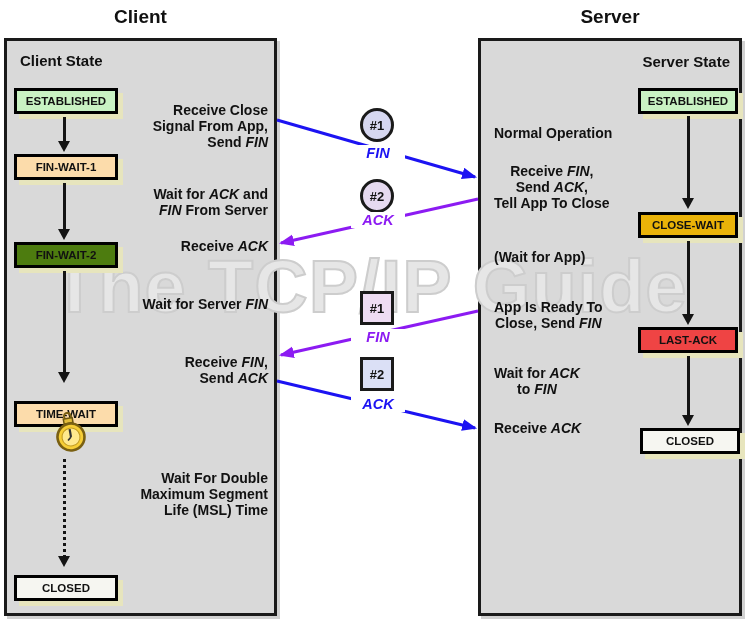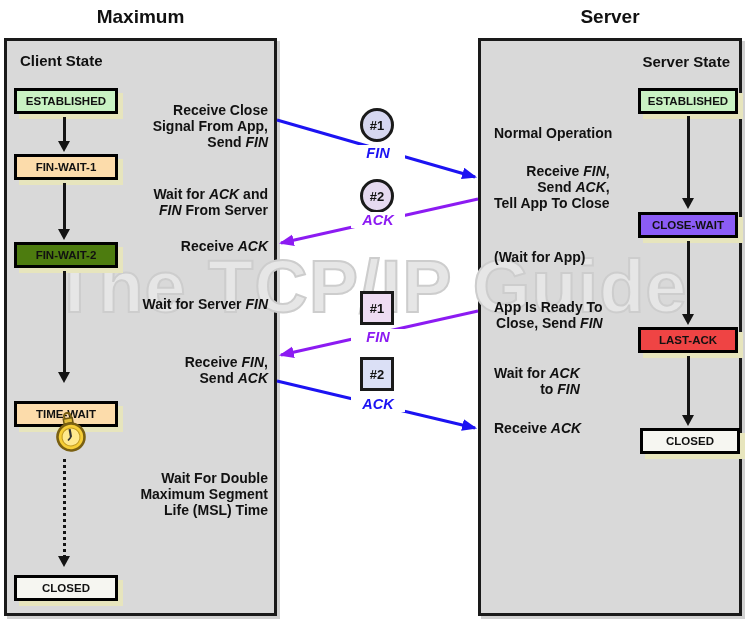--- a/index.html
+++ b/index.html
@@ -18,42 +18,42 @@
   .overlay{position:absolute;left:0;top:0;z-index:2;}
   .panel-heading{position:absolute;font-size:15px;z-index:3;}
   .state-box{
     position:absolute;width:104px;height:26px;border:3px solid #000000;box-sizing:border-box;
     display:flex;align-items:center;justify-content:center;font-size:11.5px;z-index:3;
     box-shadow:5px 5px 0 #e7e5bd;
   }
   .state-box.server{width:100px;}
   .anno{position:absolute;font-size:14px;line-height:16px;white-space:pre-line;z-index:3;}
   .anno.client{right:479px;text-align:right;}
-  .anno.server{left:494px;text-align:right;}
+  .anno.server{left:494px;text-align:center;}
   .varrow{position:absolute;width:13px;z-index:3;}
   .varrow .stem{position:absolute;left:5px;top:0;bottom:9px;width:3px;background:#141414;}
   .varrow.dotted .stem{width:0;background:none;border-left:3px dotted #141414;}
   .varrow .head{position:absolute;bottom:0;left:0;width:0;height:0;
     border-left:6.5px solid transparent;border-right:6.5px solid transparent;
     border-top:11px solid #141414;}
   .badge{
     position:absolute;width:34px;height:34px;border:3px solid #1a1a1a;box-sizing:border-box;
     display:flex;align-items:center;justify-content:center;font-size:13px;z-index:3;color:#111;
   }
   .badge.circle{border-radius:50%;}
   .msg-label{position:absolute;width:52px;text-align:center;font-size:14.5px;font-style:italic;
     background:#fff;z-index:3;padding:0 1px;}
   .timer{position:absolute;z-index:3;}
 </style>
 </head>
 <body>
 
 <div class="canvas">
 
-  <div class="big-title" style="left:4px;top:6px;width:273px;">Maximum</div>
+  <div class="big-title" style="left:4px;top:6px;width:273px;">Client</div>
   <div class="big-title" style="left:478px;top:6px;width:264px;">Server</div>
 
   <div class="panel" style="left: 4px; top: 38px; width: 273px; height: 578px; background-color: rgb(217, 217, 217);"></div>
   <div class="panel" style="left: 478px; top: 38px; width: 264px; height: 578px; background-color: rgb(217, 217, 217);"></div>
 
   <div class="watermark">The TCP/IP Guide</div>
 
   <svg class="overlay" width="747" height="625" viewBox="0 0 747 625">
     <defs>
       <marker id="mblue" viewBox="0 0 14 11" refX="12" refY="5.5" markerWidth="15" markerHeight="12" markerUnits="userSpaceOnUse" orient="auto">
@@ -113,21 +113,21 @@
 </span><span class="it">FIN</span><span> From Server</span></div>
   <div class="anno client" style="top:238px;"><span>Receive </span><span class="it">ACK</span></div>
   <div class="anno client" style="top:296px;"><span>Wait for Server </span><span class="it">FIN</span></div>
   <div class="anno client" style="top:354px;"><span>Receive </span><span class="it">FIN</span><span>,
 Send </span><span class="it">ACK</span></div>
   <div class="anno client" style="top:470px;"><span>Wait For Double
 Maximum Segment
 Life (MSL) Time</span></div>
 
   <div class="state-box server" style="left: 638px; top: 88px; background-color: rgb(201, 242, 195);">ESTABLISHED</div>
-  <div class="state-box server" style="left: 638px; top: 212px; background-color: #8b5cf6;">CLOSE-WAIT</div>
+  <div class="state-box server" style="left: 638px; top: 212px; background-color: #eab308;">CLOSE-WAIT</div>
   <div class="state-box server" style="left: 638px; top: 327px; background-color: #ef4444;">LAST-ACK</div>
   <div class="state-box server" style="left: 640px; top: 428px; background-color: rgb(246, 246, 241);">CLOSED</div>
 
   <div class="varrow" style="left:682px;top:116px;height:93px;">
       <div class="stem"></div>
       <div class="head"></div>
     </div>
   <div class="varrow" style="left:682px;top:241px;height:84px;">
       <div class="stem"></div>
       <div class="head"></div>

